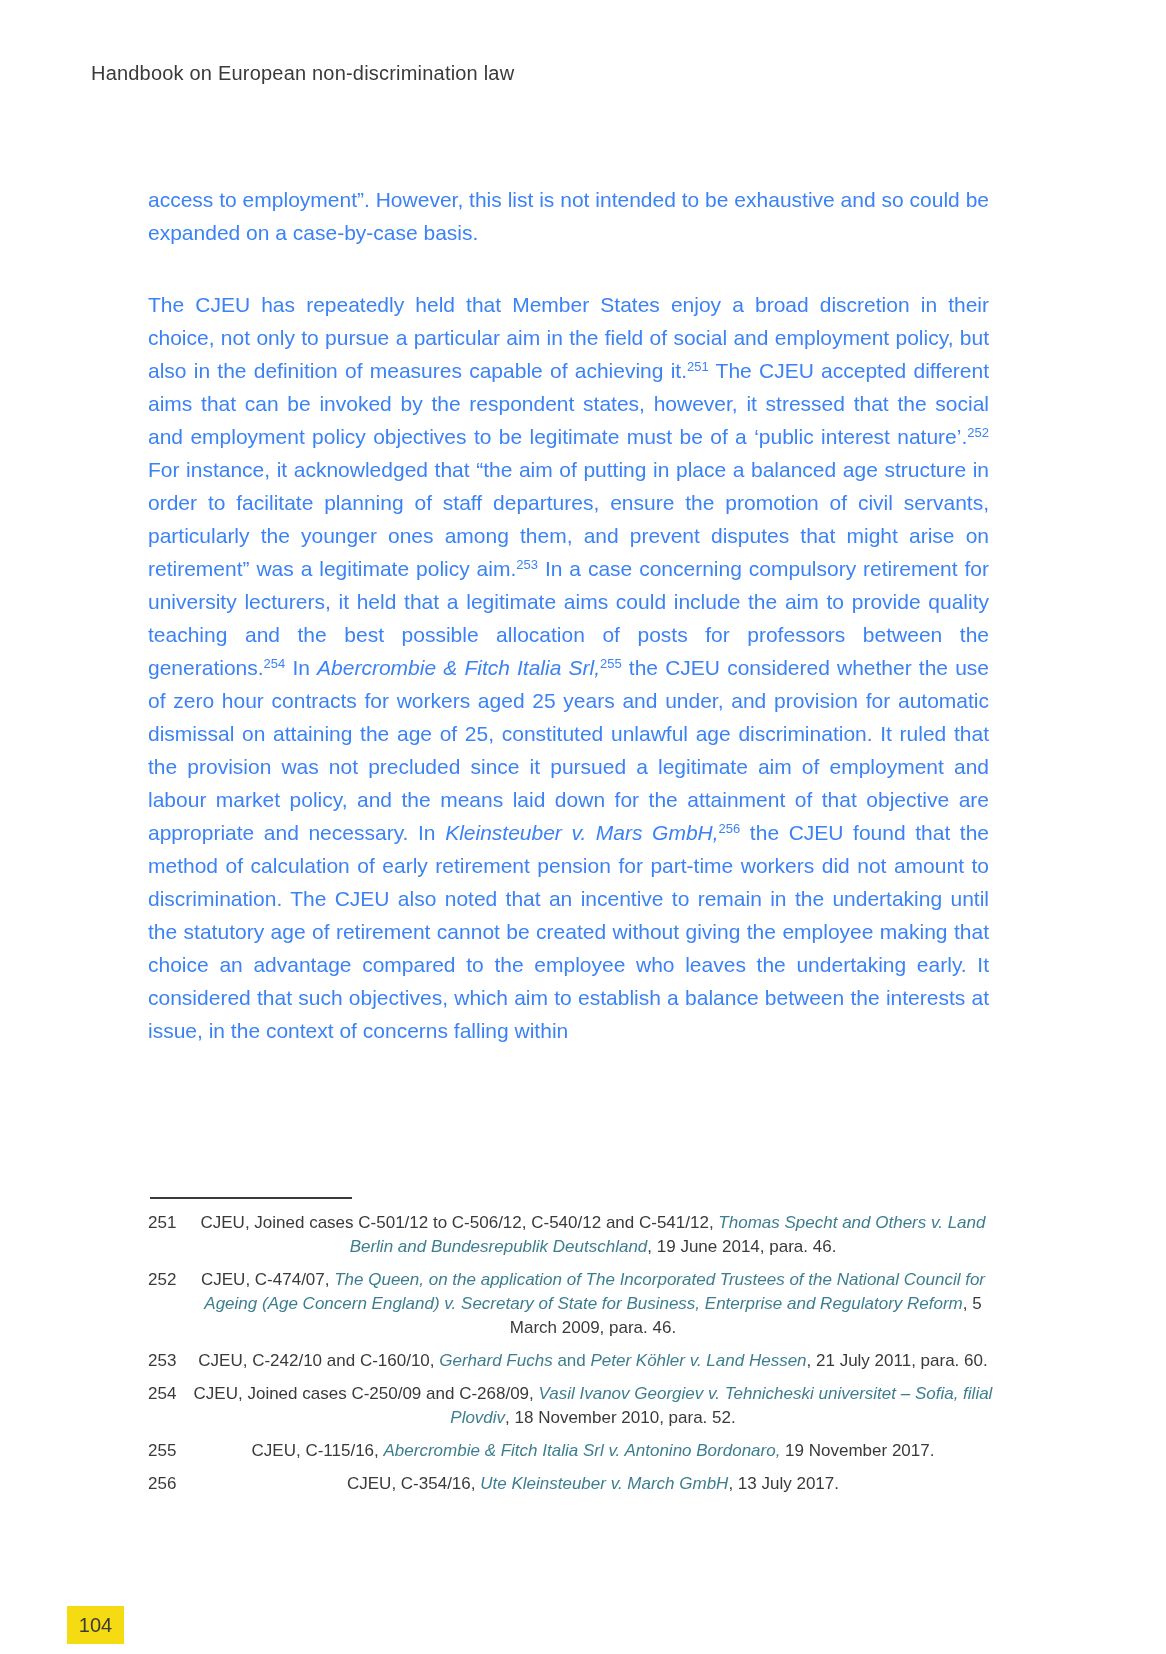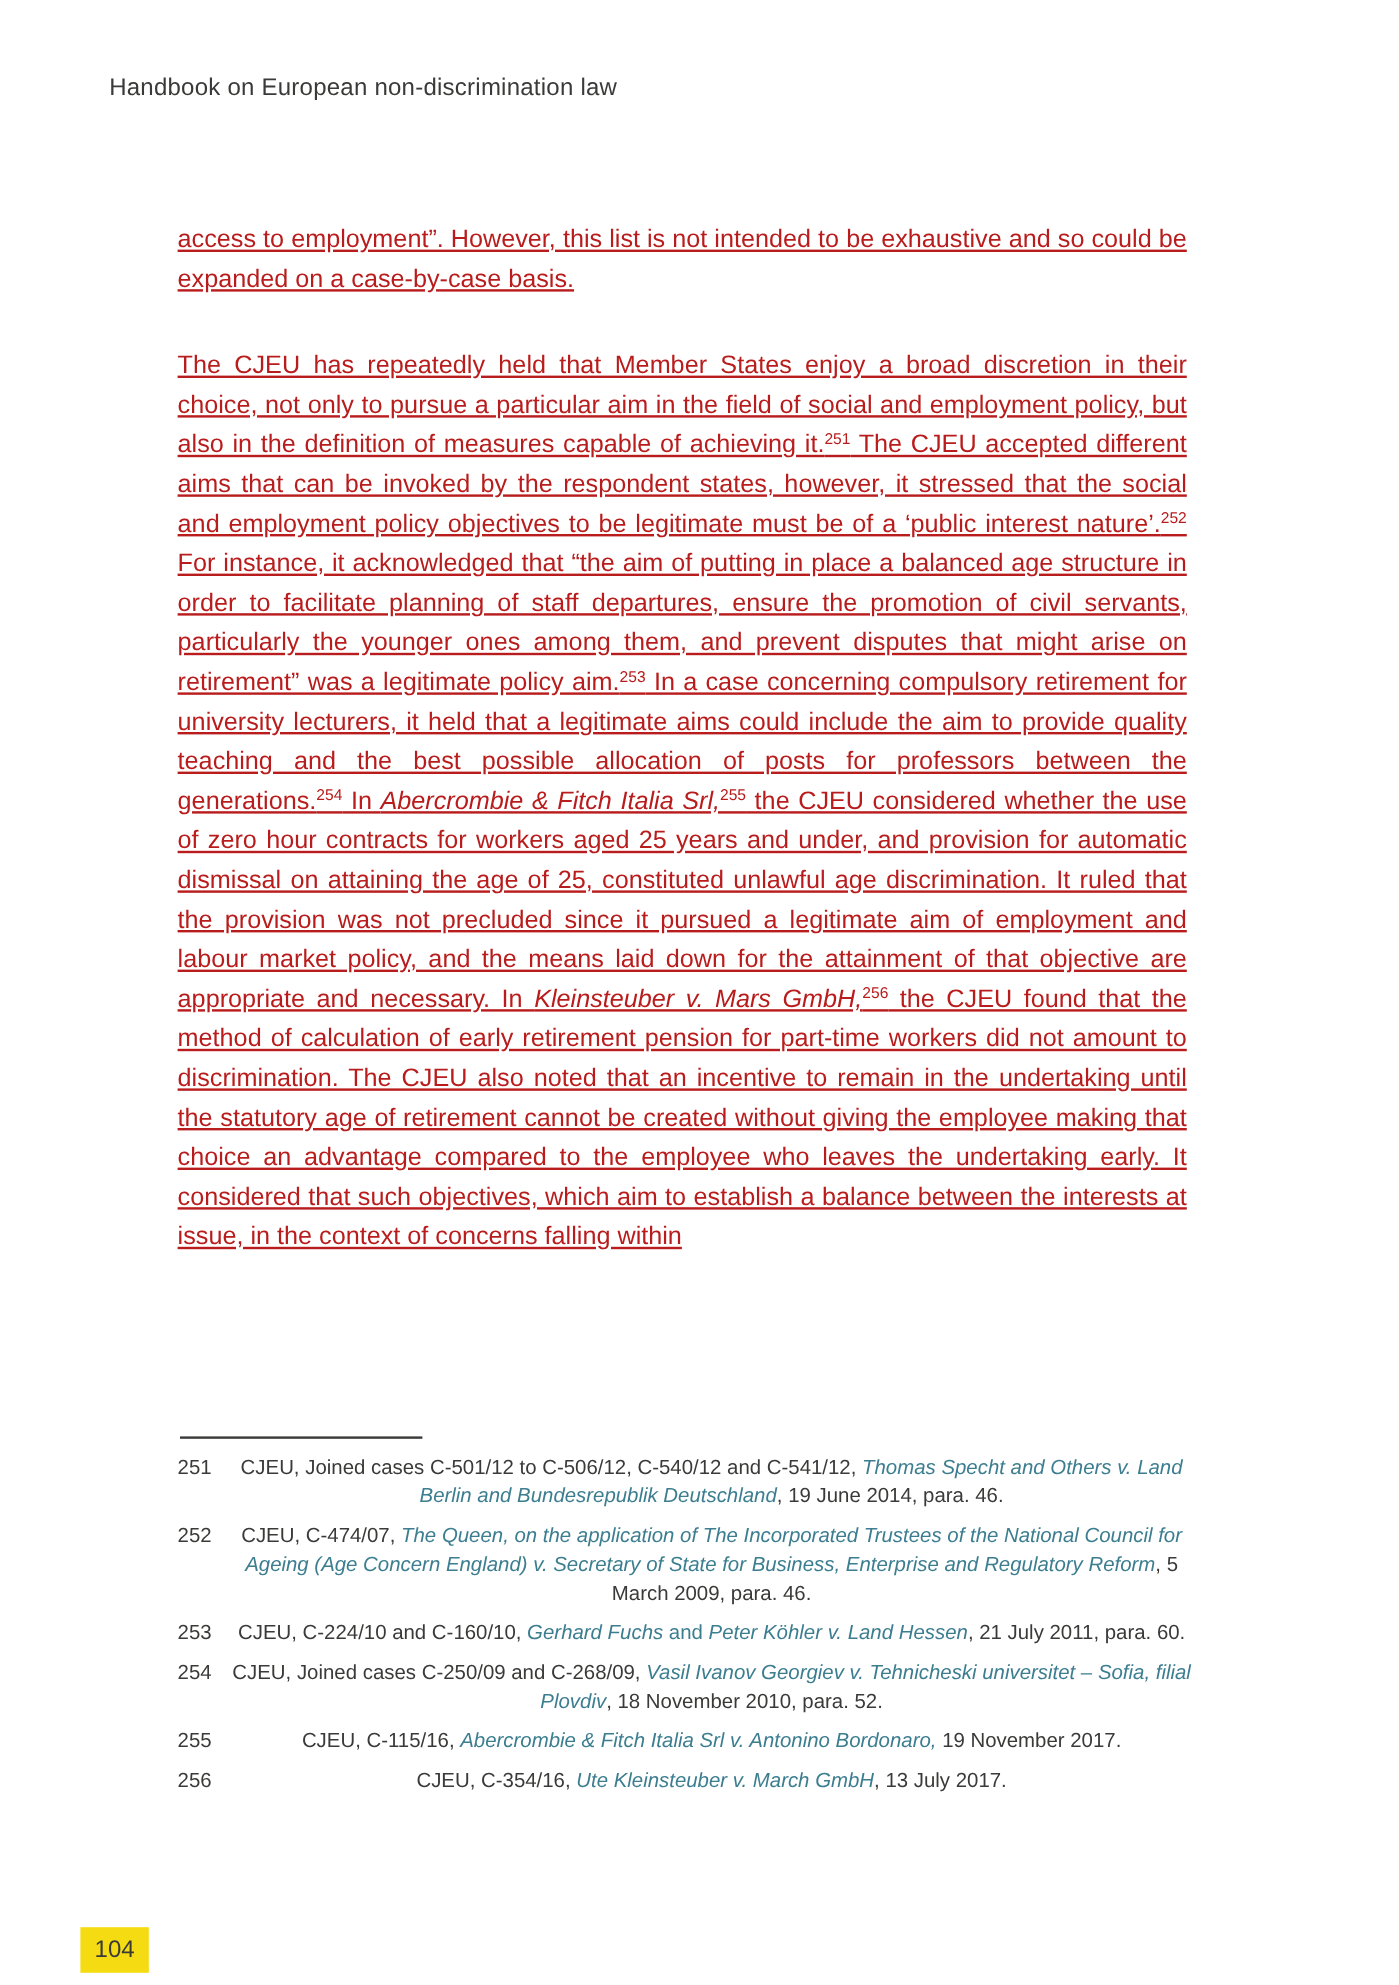--- a/index.html
+++ b/index.html
@@ -25,22 +25,21 @@
     position: absolute;
     left: 148px;
     top: 183px;
     width: 845px;
   }
   .para {
     margin: 0 4px 39px 0;
     font-size: 21px;
     line-height: 33px;
     text-align: justify;
-    color: #b91c1c;
-    text-decoration: underline;
+    color: #3b82f6;
   }
   .para em { font-style: italic; }
   sup.fnref {
     font-size: 13px;
     line-height: 0;
     position: relative;
     top: -7px;
     vertical-align: baseline;
   }
   .footnote-rule {
@@ -98,21 +97,21 @@
       <span class="fn-text"><span>CJEU, Joined cases C-501/12 to C-506/12, C-540/12 and C-541/12, </span><em class="link">Thomas Specht and Others v. Land Berlin and Bundesrepublik Deutschland</em><span>, 19 June 2014, para. 46.</span></span>
     </div>
 
     <div class="footnote">
       <span class="fn-num">252</span>
       <span class="fn-text"><span>CJEU, C-474/07, </span><em class="link">The Queen, on the application of The Incorporated Trustees of the National Council for Ageing (Age Concern England) v. Secretary of State for Business, Enterprise and Regulatory Reform</em><span>, 5 March 2009, para. 46.</span></span>
     </div>
 
     <div class="footnote">
       <span class="fn-num">253</span>
-      <span class="fn-text"><span>CJEU, C-224/10 and C-160/10, </span><em class="link">Gerhard Fuchs</em><span class="link"> and </span><em class="link">Peter Köhler v. Land Hessen</em><span>, 21 July 2011, para. 60.</span></span>
+      <span class="fn-text"><span>CJEU, C-242/10 and C-160/10, </span><em class="link">Gerhard Fuchs</em><span class="link"> and </span><em class="link">Peter Köhler v. Land Hessen</em><span>, 21 July 2011, para. 60.</span></span>
     </div>
 
     <div class="footnote">
       <span class="fn-num">254</span>
       <span class="fn-text"><span>CJEU, Joined cases C-250/09 and C-268/09, </span><em class="link">Vasil Ivanov Georgiev v. Tehnicheski universitet – Sofia, filial Plovdiv</em><span>, 18 November 2010, para. 52.</span></span>
     </div>
 
     <div class="footnote">
       <span class="fn-num">255</span>
       <span class="fn-text"><span>CJEU, C-115/16, </span><em class="link">Abercrombie &amp; Fitch Italia Srl v. Antonino Bordonaro,</em><span> 19 November 2017.</span></span>

